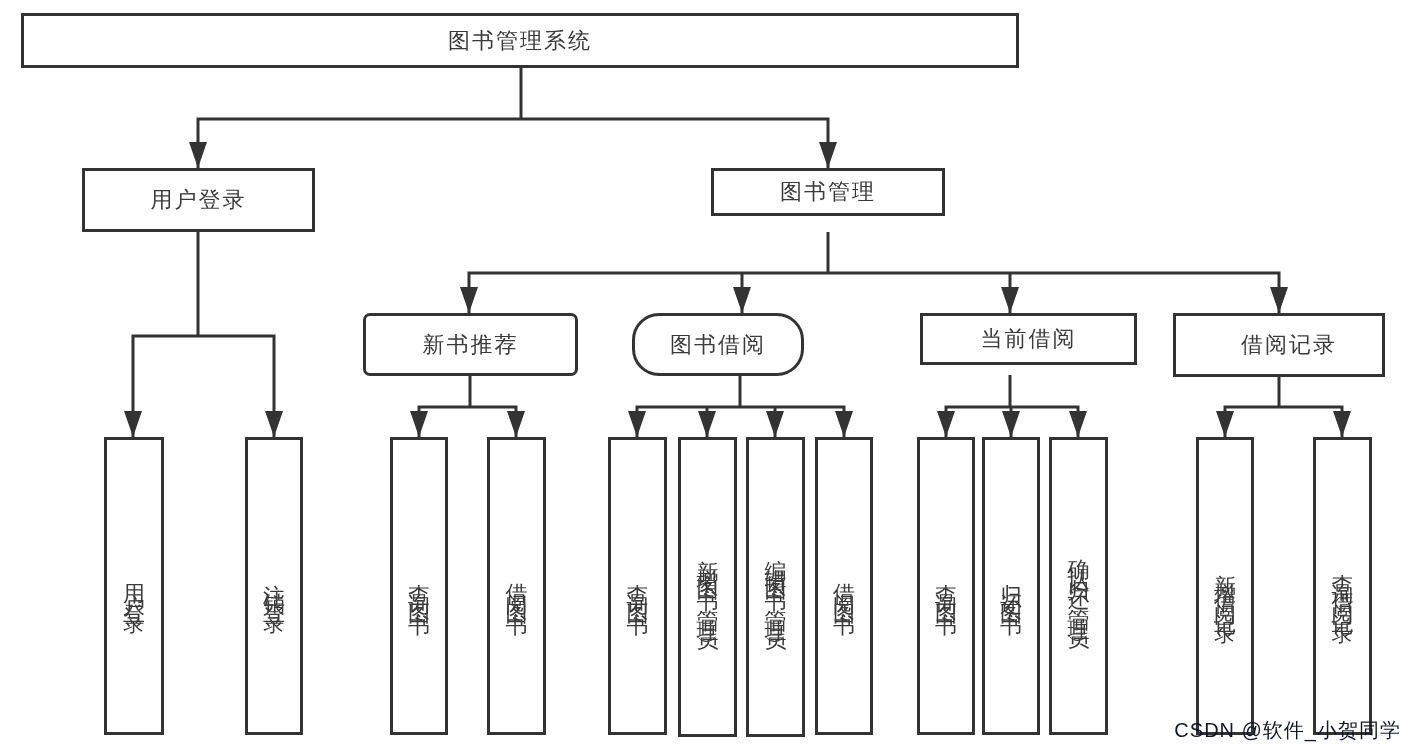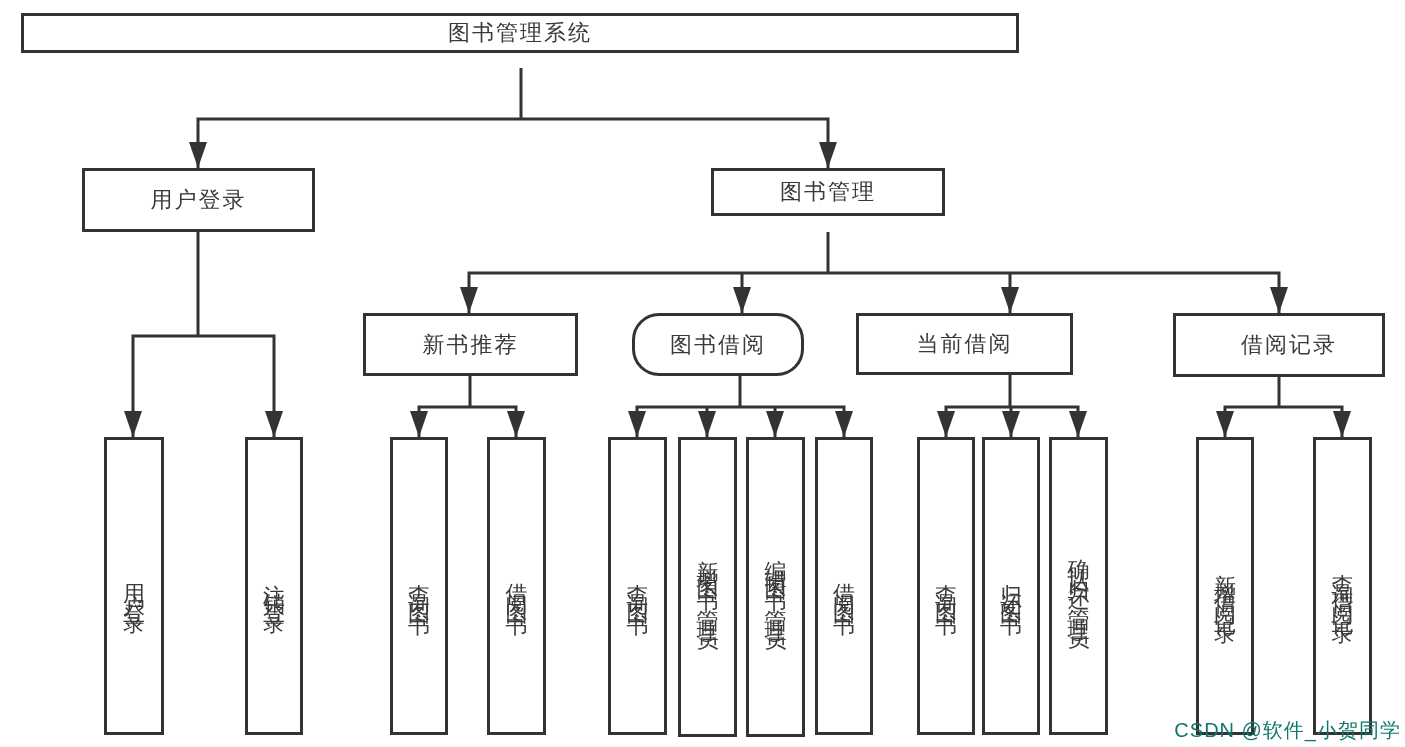--- a/index.html
+++ b/index.html
@@ -38,21 +38,21 @@
     font-size: 22px;
     letter-spacing: 10px;
     line-height: 1;
     max-height: 288px;
   }
   .watermark {
     position: absolute;
     right: 4px;
     bottom: 3px;
     font-size: 20px;
-    color: #0f766e;
+    color: #0f172a;
     letter-spacing: 1px;
     white-space: nowrap;
     z-index: 5;
   }
 </style>
 </head>
 <body>
 
 <div class="stage">
 
@@ -106,38 +106,38 @@
       <polygon points="766,411 784,411 775,437"></polygon>
       <polygon points="835,411 853,411 844,437"></polygon>
       <polygon points="937,411 955,411 946,437"></polygon>
       <polygon points="1002,411 1020,411 1011,437"></polygon>
       <polygon points="1069,411 1087,411 1078,437"></polygon>
       <polygon points="1216,411 1234,411 1225,437"></polygon>
       <polygon points="1333,411 1351,411 1342,437"></polygon>
     </g>
   </svg>
 
-  <div class="node h-node" style="left:21px; top:13px; width:998px; height:40px;">
+  <div class="node h-node" style="left:21px; top:13px; width:998px; height:55px;">
     <span class="lbl">图书管理系统</span>
   </div>
 
   <div class="node h-node" style="left:82px; top:168px; width:233px; height:64px;">
     <span class="lbl">用户登录</span>
   </div>
   <div class="node h-node" style="left:711px; top:168px; width:234px; height:48px;">
     <span class="lbl">图书管理</span>
   </div>
 
-  <div class="node h-node" style="left:363px; top:313px; width:215px; height:63px;">
+  <div class="node h-node" style="left:363px; top:313px; width:215px; height:63px;border-radius:7px;">
     <span class="lbl">新书推荐</span>
   </div>
   <div class="node h-node" style="left:632px; top:313px; width:172px; height:63px;border-radius:27px;">
     <span class="lbl">图书借阅</span>
   </div>
-  <div class="node h-node" style="left:856px; top:313px; width:217px; height:62px;">
+  <div class="node h-node" style="left:920px; top:313px; width:217px; height:52px;">
     <span class="lbl">当前借阅</span>
   </div>
   <div class="node h-node" style="left:1173px; top:313px; width:212px; height:64px;padding-left:20px;">
     <span class="lbl">借阅记录</span>
   </div>
 
   <div class="node v-node" style="left:104px; top:437px; width:60px; height:298px;">
     <span class="lbl">用户登录</span>
   </div>
   <div class="node v-node" style="left:245px; top:437px; width:58px; height:298px;">

